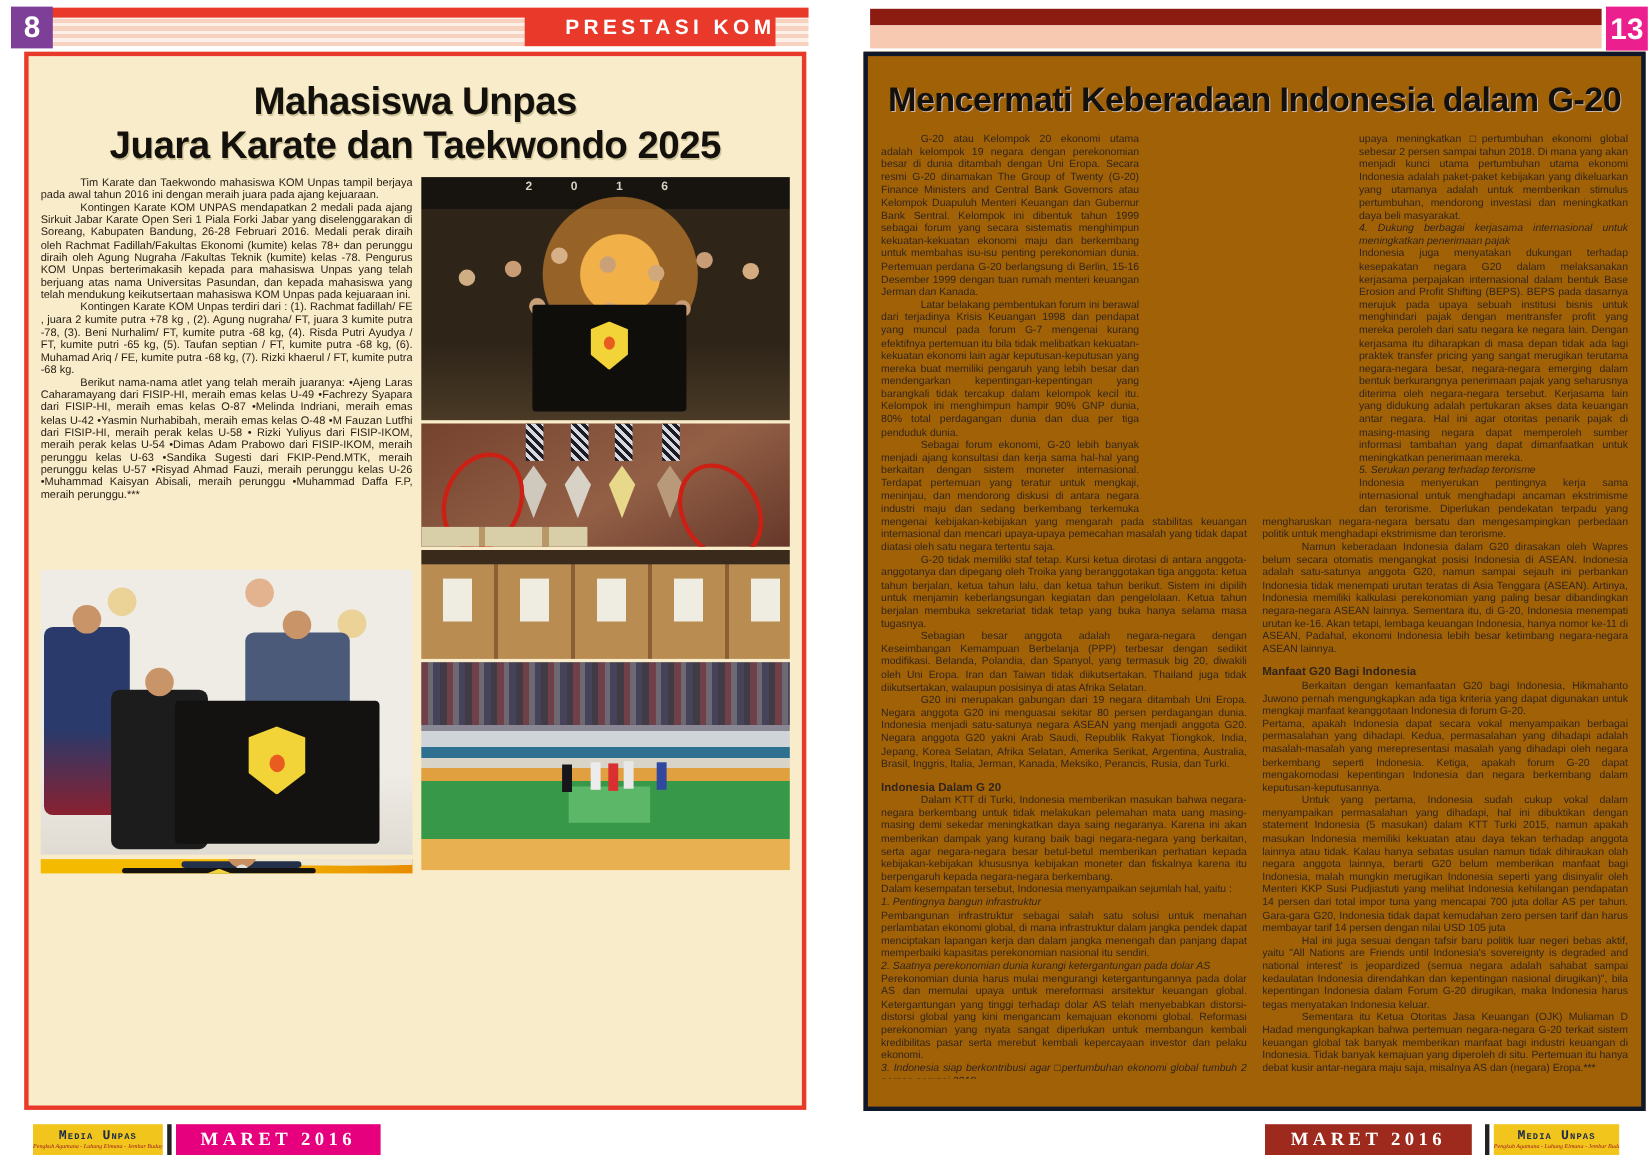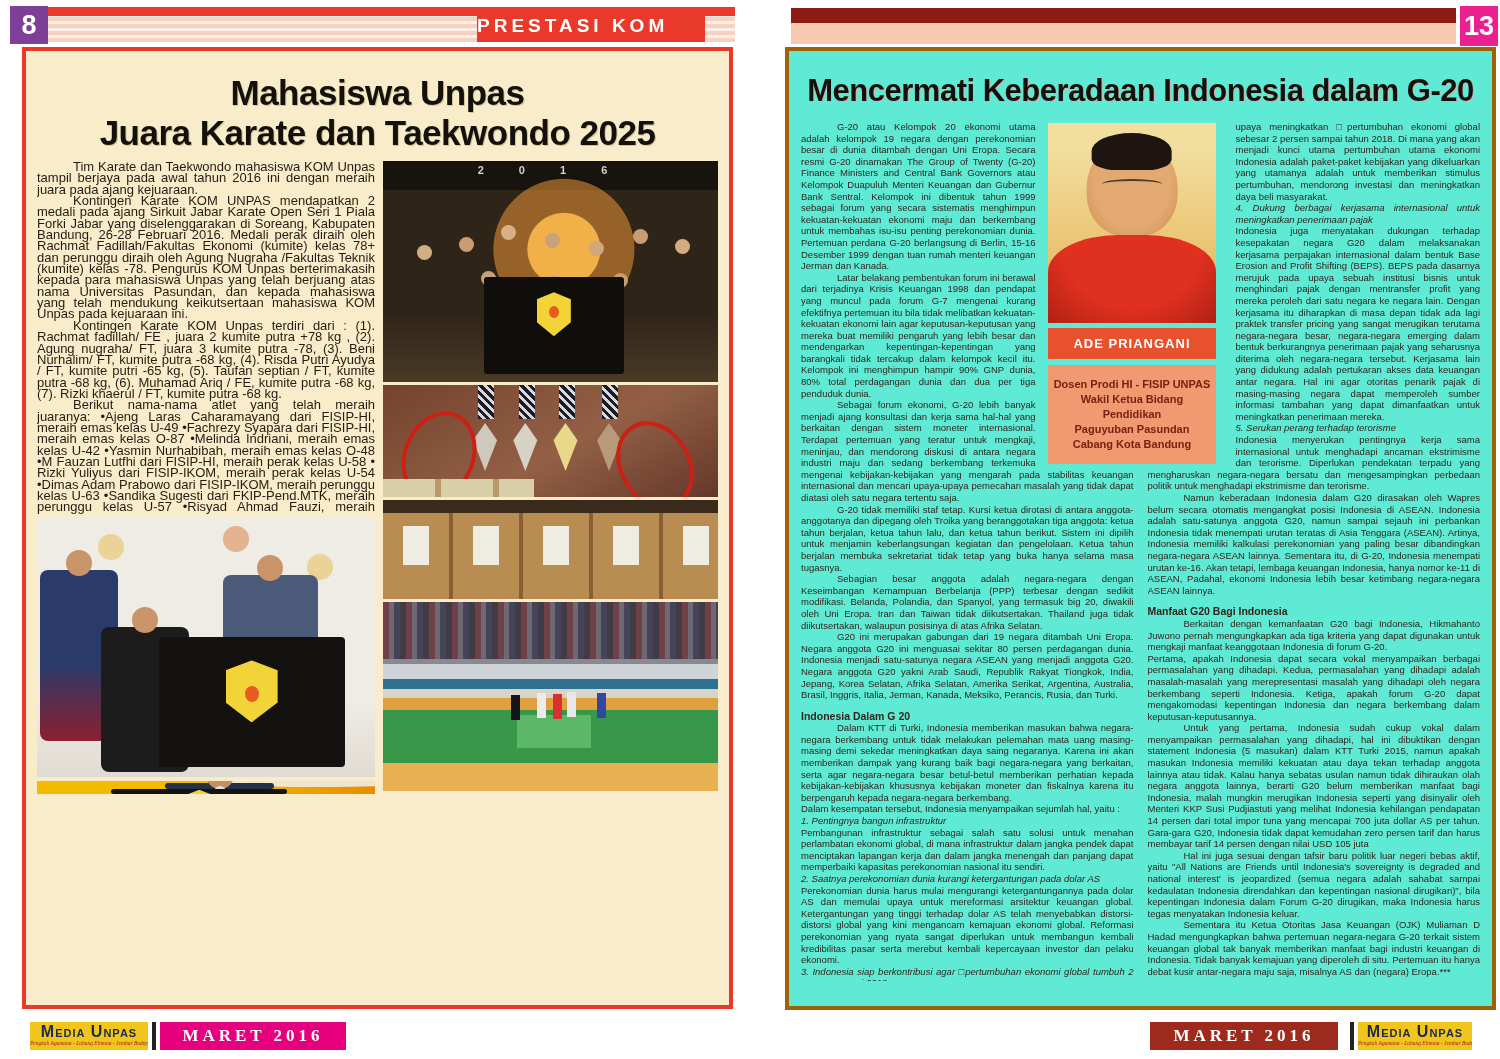--- a/index.html
+++ b/index.html
@@ -10,31 +10,31 @@
   .page-right{left:755px;width:745px;}
 
   
   .lp-header{position:absolute;left:8px;top:5px;width:727px;height:40px;}
   .pagenum{color:#fff;font-weight:bold;font-size:27px;text-align:center;}
   .pagenum-left{position:absolute;left:2px;top:1px;width:38px;height:38px;line-height:38px;background:#7d3f98;z-index:3;}
   .lp-bar{position:absolute;left:26px;top:2px;right:0;height:35px;
     background:repeating-linear-gradient(180deg,#fdf0e8 0 3px,#f8d2c0 3px 7px);}
   .lp-bar::before{content:"";position:absolute;left:0;top:0;right:0;height:9px;background:#e8392b;}
   .lp-label-box{position:absolute;right:30px;top:3px;width:228px;height:32px;background:#e8392b;
-    color:#fff;font-weight:bold;font-size:19px;line-height:32px;text-align:left;letter-spacing:4px;}
+    color:#fff;font-weight:bold;font-size:19px;line-height:32px;text-align:right;letter-spacing:4px;}
 
   
   .lp-box{position:absolute;left:22px;top:47px;width:711px;height:962px;box-sizing:border-box;
     border:4px solid #e8392b;background:#f9ecca;padding:10px 11px;}
   .lp-title{margin:12px 0 6px 0;text-align:center;color:#14110d;font-weight:bold;
     font-size:35px;line-height:40px;letter-spacing:-0.5px;text-shadow:1px 1px 0 #cfc49a;}
   .lp-columns{display:flex;gap:8px;margin-top:8px;}
   .lp-colA{width:338px;flex:none;display:flex;flex-direction:column;}
   .lp-colB{flex:1;display:flex;flex-direction:column;gap:3px;}
-  .lp-text{height:353px;overflow:hidden;color:#241c12;font-size:13px;line-height:11.35px;text-align:justify;}
+  .lp-text{height:353px;overflow:hidden;color:#241c12;font-size:10px;line-height:11.35px;text-align:justify;}
 
   .para{margin:0;}
   .s-p{text-indent:36px;}
   .s-pn{text-indent:0;}
   .s-i{font-style:italic;text-indent:0;}
   .s-h{font-weight:bold;text-indent:0;margin-top:10px;font-size:10.5px;}
 
   
   .photo{position:relative;overflow:hidden;background:#777;}
   .ph-pod{height:259px;margin-top:4px;}
@@ -127,21 +127,21 @@
     width:26px;height:32px;background:#f2d338;clip-path:polygon(50% 0,100% 16%,100% 68%,50% 100%,0 68%,0 16%);opacity:.9;}
 
   
   .rp-header{position:absolute;left:0;top:4px;width:745px;height:42px;}
   .rp-bar{position:absolute;left:36px;top:4px;right:44px;height:15px;background:#8c1b12;}
   .rp-band{position:absolute;left:36px;top:19px;right:44px;height:21px;background:#f6c9b0;}
   .pagenum-right{position:absolute;right:2px;top:2px;width:38px;height:40px;line-height:40px;background:#ec1f8e;text-align:center;}
 
   
   .rp-box{position:absolute;left:30px;top:47px;width:711px;height:963px;box-sizing:border-box;
-    border:4px solid #a16207;background:#5eead4;padding:6px 12px;}
+    border:4px solid #0f172a;background:#a16207;padding:6px 12px;}
   .rp-title{margin:16px 0 12px 0;text-align:center;color:#14110d;font-weight:bold;
     font-size:31px;letter-spacing:-0.5px;text-shadow:1px 1px 0 #cbb5aa;}
   .rp-body{position:relative;display:flex;gap:14px;}
   .rp-col{width:50%;height:860px;overflow:hidden;color:#31241c;font-size:9.5px;line-height:11.6px;text-align:justify;}
   .rp-col1::before{content:"";float:right;width:98px;height:344px;}
   .rp-col2::before{content:"";float:left;width:88px;height:344px;}
 
   .author-block{position:absolute;left:247px;top:2px;width:168px;z-index:2;}
   .ph-portrait{height:200px;background:linear-gradient(180deg,#f2dfa0 0 10%,#ecc878 55%,#e0b060 100%);}
   .ph-portrait .head{position:absolute;left:50%;top:9%;transform:translateX(-50%);width:54%;height:48%;
@@ -153,22 +153,22 @@
   .ph-portrait .shirt{position:absolute;left:0;right:0;bottom:0;height:44%;
     background:radial-gradient(circle at 50% 0,#e03020 0 60%,#b02014 100%);border-radius:42% 42% 0 0;}
   .author-name{margin-top:5px;background:#e8512e;color:#ffffff;text-align:center;
     font-weight:bold;font-size:13px;padding:8px 2px;letter-spacing:1px;}
   .author-creds{margin-top:6px;background:#ef9a70;color:#7a2010;text-align:center;
     font-weight:bold;font-size:11px;line-height:15px;padding:12px 4px;white-space:pre-line;}
 
   
   .fbox{position:absolute;height:28px;box-sizing:border-box;}
   .brand-box{background:#f2c51d;text-align:center;padding-top:2px;}
-  .brand-name{font-family:Liberation Sans, sans-serif;font-weight:bold;font-variant:small-caps;
-    font-size:16px;line-height:16px;color:#1a2a4a;letter-spacing:1px;}
+  .brand-name{font-family:Liberation Mono, monospace;font-weight:bold;font-variant:small-caps;
+    font-size:12px;line-height:16px;color:#1a2a4a;letter-spacing:1px;}
   .brand-tagline{font-family:"Liberation Serif",serif;font-style:italic;font-size:5.5px;line-height:7px;
     color:#a02020;white-space:nowrap;overflow:hidden;}
   .fdiv{position:absolute;width:4px;height:28px;background:#222;}
   .issue-box{color:#fff;text-align:center;font-family:"Liberation Serif",serif;font-weight:bold;
     font-size:17px;line-height:28px;letter-spacing:4px;}
   .issue-pink{background:#e6007d;}
   .issue-maroon{background:#9e2a1e;}
   .lp-fbrand{left:30px;top:1022px;width:118px;}
   .lp-fdiv{left:152px;top:1022px;}
   .lp-fissue{left:160px;top:1022px;width:186px;}
@@ -259,31 +259,20 @@
   <section class="page page-right">
     <header class="rp-header">
       <div class="rp-bar"></div>
       <div class="rp-band"></div>
       <div class="pagenum pagenum-right">13</div>
     </header>
 
     <div class="rp-box">
       <h1 class="rp-title">Mencermati Keberadaan Indonesia dalam G-20</h1>
       <div class="rp-body">
-        <div class="author-block">
-          <div class="photo ph-portrait">
-            <div class="head"></div>
-            <div class="shirt"></div>
-          </div>
-          <div class="author-name">ADE PRIANGANI</div>
-          <div class="author-creds">Dosen Prodi HI - FISIP UNPAS
-Wakil Ketua Bidang Pendidikan
-Paguyuban Pasundan
-Cabang Kota Bandung</div>
-        </div>
         <div class="rp-col rp-col1">
             <p class="para s-p">G-20 atau Kelompok 20 ekonomi utama adalah kelompok 19 negara dengan perekonomian besar di dunia ditambah dengan Uni Eropa. Secara resmi G-20 dinamakan The Group of Twenty (G-20) Finance Ministers and Central Bank Governors atau Kelompok Duapuluh Menteri Keuangan dan Gubernur Bank Sentral. Kelompok ini dibentuk tahun 1999 sebagai forum yang secara sistematis menghimpun kekuatan-kekuatan ekonomi maju dan berkembang untuk membahas isu-isu penting perekonomian dunia. Pertemuan perdana G-20 berlangsung di Berlin, 15-16 Desember 1999 dengan tuan rumah menteri keuangan Jerman dan Kanada.</p>
             <p class="para s-p">Latar belakang pembentukan forum ini berawal dari terjadinya Krisis Keuangan 1998 dan pendapat yang muncul pada forum G-7 mengenai kurang efektifnya pertemuan itu bila tidak melibatkan kekuatan-kekuatan ekonomi lain agar keputusan-keputusan yang mereka buat memiliki pengaruh yang lebih besar dan mendengarkan kepentingan-kepentingan yang barangkali tidak tercakup dalam kelompok kecil itu. Kelompok ini menghimpun hampir 90% GNP dunia, 80% total perdagangan dunia dan dua per tiga penduduk dunia.</p>
             <p class="para s-p">Sebagai forum ekonomi, G-20 lebih banyak menjadi ajang konsultasi dan kerja sama hal-hal yang berkaitan dengan sistem moneter internasional. Terdapat pertemuan yang teratur untuk mengkaji, meninjau, dan mendorong diskusi di antara negara industri maju dan sedang berkembang terkemuka mengenai kebijakan-kebijakan yang mengarah pada stabilitas keuangan internasional dan mencari upaya-upaya pemecahan masalah yang tidak dapat diatasi oleh satu negara tertentu saja.</p>
             <p class="para s-p">G-20 tidak memiliki staf tetap. Kursi ketua dirotasi di antara anggota-anggotanya dan dipegang oleh Troika yang beranggotakan tiga anggota: ketua tahun berjalan, ketua tahun lalu, dan ketua tahun berikut. Sistem ini dipilih untuk menjamin keberlangsungan kegiatan dan pengelolaan. Ketua tahun berjalan membuka sekretariat tidak tetap yang buka hanya selama masa tugasnya.</p>
             <p class="para s-p">Sebagian besar anggota adalah negara-negara dengan Keseimbangan Kemampuan Berbelanja (PPP) terbesar dengan sedikit modifikasi. Belanda, Polandia, dan Spanyol, yang termasuk big 20, diwakili oleh Uni Eropa. Iran dan Taiwan tidak diikutsertakan. Thailand juga tidak diikutsertakan, walaupun posisinya di atas Afrika Selatan.</p>
             <p class="para s-p">G20 ini merupakan gabungan dari 19 negara ditambah Uni Eropa. Negara anggota G20 ini menguasai sekitar 80 persen perdagangan dunia. Indonesia menjadi satu-satunya negara ASEAN yang menjadi anggota G20. Negara anggota G20 yakni Arab Saudi, Republik Rakyat Tiongkok, India, Jepang, Korea Selatan, Afrika Selatan, Amerika Serikat, Argentina, Australia, Brasil, Inggris, Italia, Jerman, Kanada, Meksiko, Perancis, Rusia, dan Turki.</p>
             <p class="para s-h">Indonesia Dalam G 20</p>
             <p class="para s-p">Dalam KTT di Turki, Indonesia memberikan masukan bahwa negara-negara berkembang untuk tidak melakukan pelemahan mata uang masing-masing demi sekedar meningkatkan daya saing negaranya. Karena ini akan memberikan dampak yang kurang baik bagi negara-negara yang berkaitan, serta agar negara-negara besar betul-betul memberikan perhatian kepada kebijakan-kebijakan khususnya kebijakan moneter dan fiskalnya karena itu berpengaruh kepada negara-negara berkembang.</p>
             <p class="para s-pn">Dalam kesempatan tersebut, Indonesia menyampaikan sejumlah hal, yaitu :</p>

